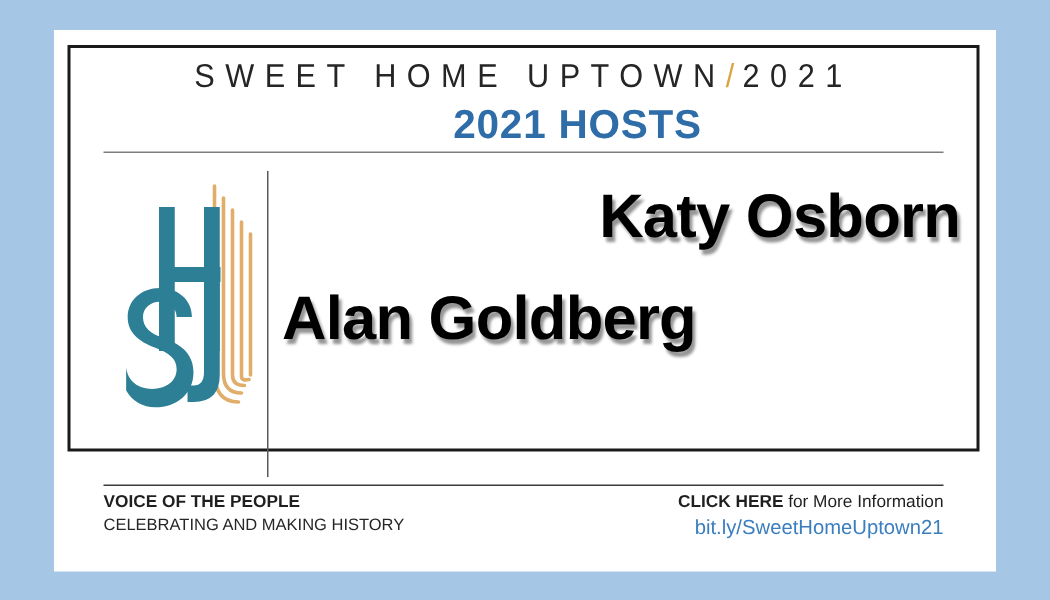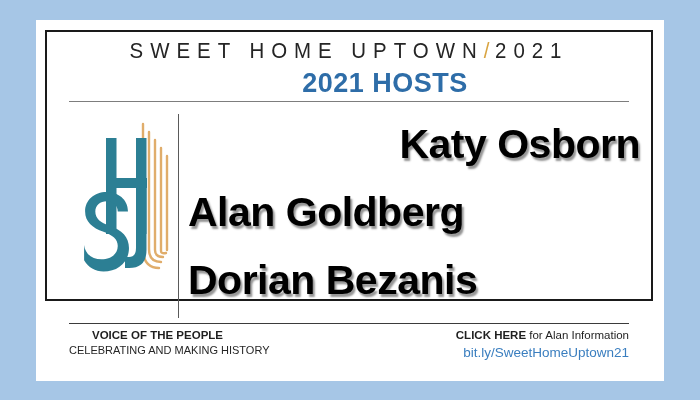--- a/index.html
+++ b/index.html
@@ -140,21 +140,20 @@
     align-items: flex-start;
   }
   #footer-left  { text-align: left; }
   #footer-right { text-align: right; }
 
   .foot-line1 {
     font-size: 11.5px;
     color: #1f1f1f;
     line-height: 15px;
     white-space: nowrap;
-    margin-left: 23px;
   }
   .foot-strong { font-weight: bold; }
   .foot-line2 {
     font-size: 11px;
     color: #262626;
     line-height: 15px;
     white-space: nowrap;
   }
   #footer-link {
     font-size: 13.5px;
@@ -206,33 +205,32 @@
                  C49 95 42 88 30 84 C21 81 16 77 16 70 C16 64 21 60 27 60
                  C33 60 38 64 38 70 Z" fill="#2c7f94" transform="translate(6,22) scale(1.02,1.02)"></path>
       </svg>
     </div>
 
     <div id="vrule"></div>
 
     <div id="hosts-list">
       <div class="host-name align-right">Katy Osborn</div>
       <div class="host-name align-left">Alan Goldberg</div>
-      <div class="host-name align-left">Dorian Bezanis</div>
     </div>
 
     <div class="hrule" id="rule-foot"></div>
 
     <div id="footer">
 
       <div id="footer-left">
         <div class="foot-line1 foot-strong">VOICE OF THE PEOPLE</div>
         <div class="foot-line2">CELEBRATING AND MAKING HISTORY</div>
       </div>
 
       <div id="footer-right">
-        <div class="foot-line1"><span class="foot-strong">CLICK HERE</span><span> for Alan Information</span></div>
+        <div class="foot-line1"><span class="foot-strong">CLICK HERE</span><span> for More Information</span></div>
         <a id="footer-link">bit.ly/SweetHomeUptown21</a>
       </div>
 
     </div>
 
   </div>
 </div>
 
 </body></html>

